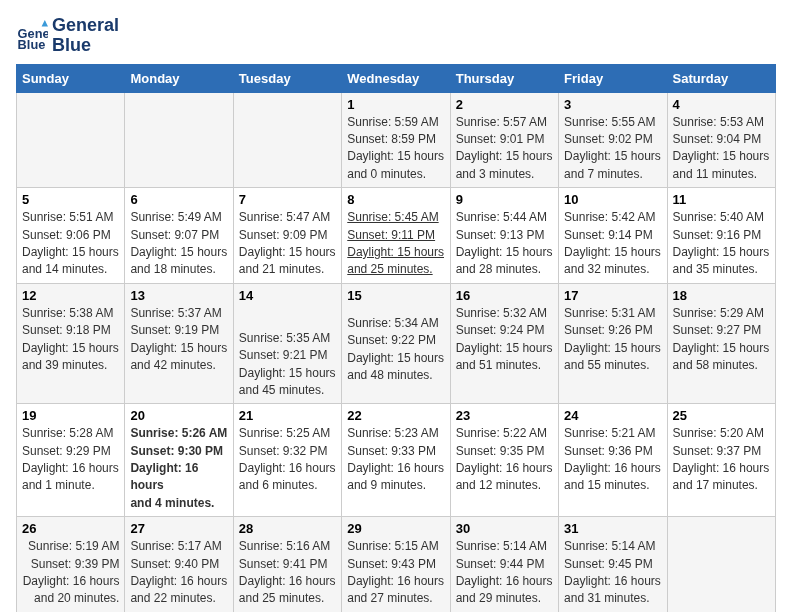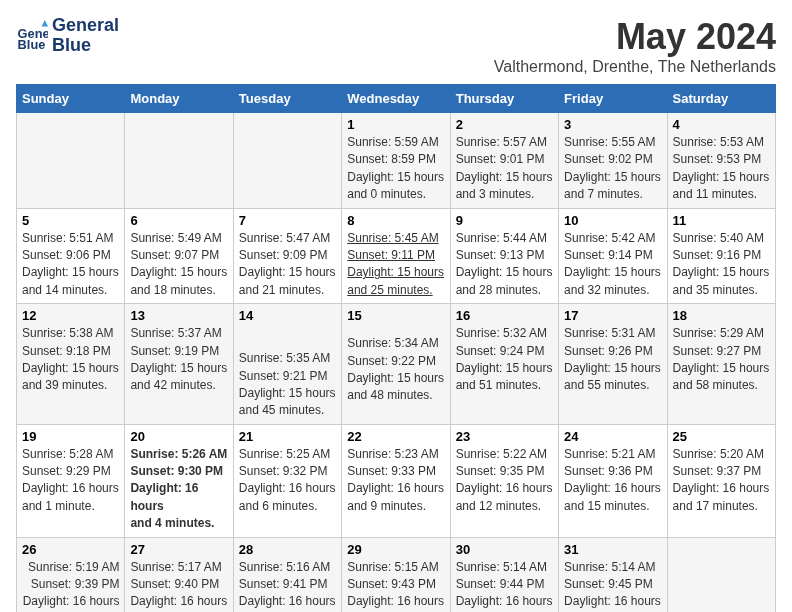--- a/index.html
+++ b/index.html
@@ -99,24 +99,20 @@
       <text x="2" y="36" font-size="16" font-weight="bold" fill="#1a3a6b">Blue</text>
       <polygon points="32,8 40,8 36,0" fill="#3a9ad9"></polygon>
     </svg>
     <div>
       <div class="logo-text">
         <span>General</span><br>
         <span>Blue</span>
       </div>
     </div>
   </div>
-  <div class="title-block">
-    <div class="month-title">May 2024</div>
-    <div class="location-title">Valthermond, Drenthe, The Netherlands</div>
-  </div>
 </div>
 
 <table>
   <thead>
     <tr>
     <th>Sunday</th>
         <th>Monday</th>
         <th>Tuesday</th>
         <th>Wednesday</th>
         <th>Thursday</th>
@@ -146,21 +142,21 @@
         <td>
           <span class="day-num">3</span>
           <div class="day-info" style="white-space: pre-line;">Sunrise: 5:55 AM
 Sunset: 9:02 PM
 Daylight: 15 hours
 and 7 minutes.</div>
         </td>
         <td>
           <span class="day-num">4</span>
           <div class="day-info" style="white-space: pre-line;">Sunrise: 5:53 AM
-Sunset: 9:53 PM
+Sunset: 9:04 PM
 Daylight: 15 hours
 and 11 minutes.</div>
         </td>
       </tr>
       <tr>
         <td>
           <span class="day-num">5</span>
           <div class="day-info" style="white-space: pre-line;">Sunrise: 5:51 AM
 Sunset: 9:06 PM
 Daylight: 15 hours

